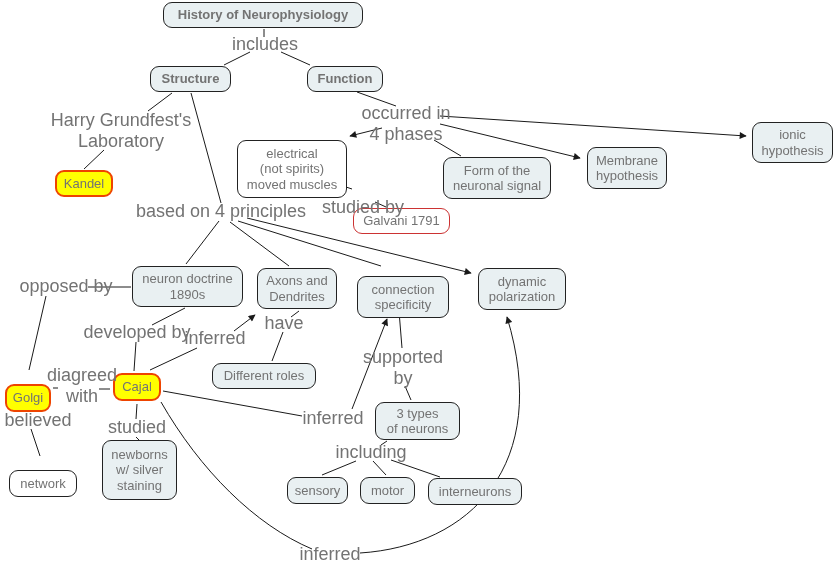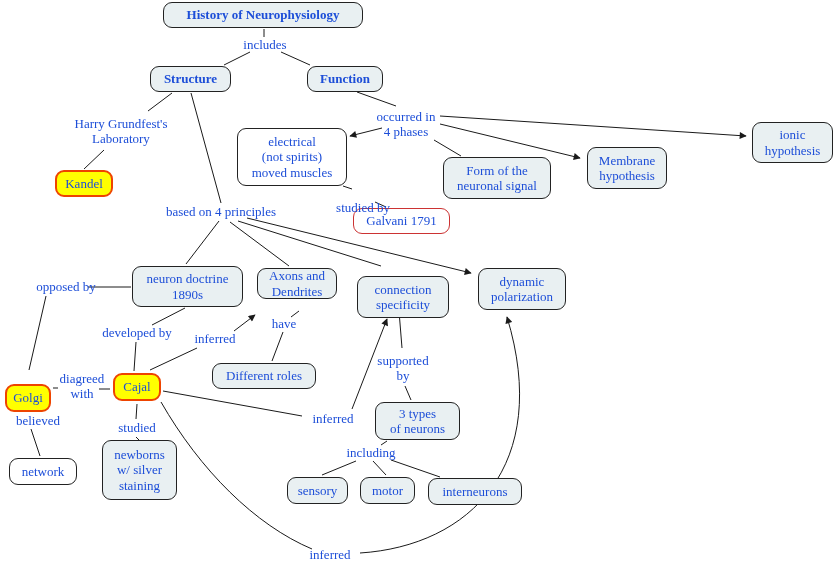--- a/index.html
+++ b/index.html
@@ -1,36 +1,36 @@
 <!DOCTYPE html>
 <html style="--node-fill: #e9f0f2; --node-border: #222222; --white-fill: #ffffff; --highlight-fill: #ffff00; --highlight-border: #ee4400; --accent-border: #cc3333; --line: #1a1a1a;"><head>
 <meta charset="utf-8">
 <style>
   html,body{margin:0;padding:0;background:#fff;}
   .canvas{
     position:relative;width:840px;height:570px;background:#fff;overflow:hidden;
-    font-family:Liberation Serif, serif;color:#1d4ed8;
+    font-family:Liberation Sans, sans-serif;color:#737373;
   }
   svg.edges{position:absolute;left:0;top:0;z-index:0;}
   .edge{stroke:var(--line,#1a1a1a);stroke-width:1;fill:none;}
   .ah{fill:var(--line,#1a1a1a);}
   .node{
     position:absolute;z-index:1;box-sizing:border-box;
     display:flex;align-items:center;justify-content:center;text-align:center;
     background:var(--node-fill,#e9f0f2);border:1px solid var(--node-border,#222);
     border-radius:9px;font-size:13px;line-height:1.18;white-space:pre-line;
     padding:1px 4px;
   }
   .node.bold{font-weight:bold;}
-  .node.white{background:var(--white-fill,#fff);}
+  .node.white{background:var(--white-fill,#fff);margin-top:12px;}
   .node.yellow{background:var(--highlight-fill,#ff0);border:2px solid var(--highlight-border,#e40);}
   .node.redline{background:var(--white-fill,#fff);border:1.5px solid var(--accent-border,#c33);}
   .lbl{
     position:absolute;z-index:1;transform:translate(-50%,-50%);
-    font-size:13px;line-height:1.18;text-align:center;white-space:pre-line;
+    font-size:18px;line-height:1.18;text-align:center;white-space:pre-line;
   }
 </style>
 </head>
 <body>
 
 <div class="canvas">
 
   <svg class="edges" width="840" height="570">
     <defs>
       <marker id="ah" viewBox="0 0 10 10" refX="9" refY="5" markerWidth="9" markerHeight="7" orient="auto-start-reverse">
@@ -91,21 +91,21 @@
 moved muscles</div>
   <div class="node" style="left:443px;top:157px;width:108px;height:42px">Form of the
 neuronal signal</div>
   <div class="node" style="left:587px;top:147px;width:80px;height:42px">Membrane
 hypothesis</div>
   <div class="node" style="left:752px;top:122px;width:81px;height:41px">ionic
 hypothesis</div>
   <div class="node redline" style="left:353px;top:208px;width:97px;height:26px">Galvani 1791</div>
   <div class="node" style="left:132px;top:266px;width:111px;height:41px">neuron doctrine
 1890s</div>
-  <div class="node" style="left:257px;top:268px;width:80px;height:31px">Axons and
+  <div class="node" style="left:257px;top:268px;width:80px;height:41px">Axons and
 Dendrites</div>
   <div class="node" style="left:357px;top:276px;width:92px;height:42px">connection
 specificity</div>
   <div class="node" style="left:478px;top:268px;width:88px;height:42px">dynamic
 polarization</div>
   <div class="node" style="left:212px;top:363px;width:104px;height:26px">Different roles</div>
   <div class="node yellow" style="left:5px;top:384px;width:46px;height:28px">Golgi</div>
   <div class="node yellow" style="left:113px;top:373px;width:48px;height:28px">Cajal</div>
   <div class="node white" style="left:9px;top:458px;width:68px;height:27px">network</div>
   <div class="node" style="left:102px;top:440px;width:75px;height:60px">newborns

